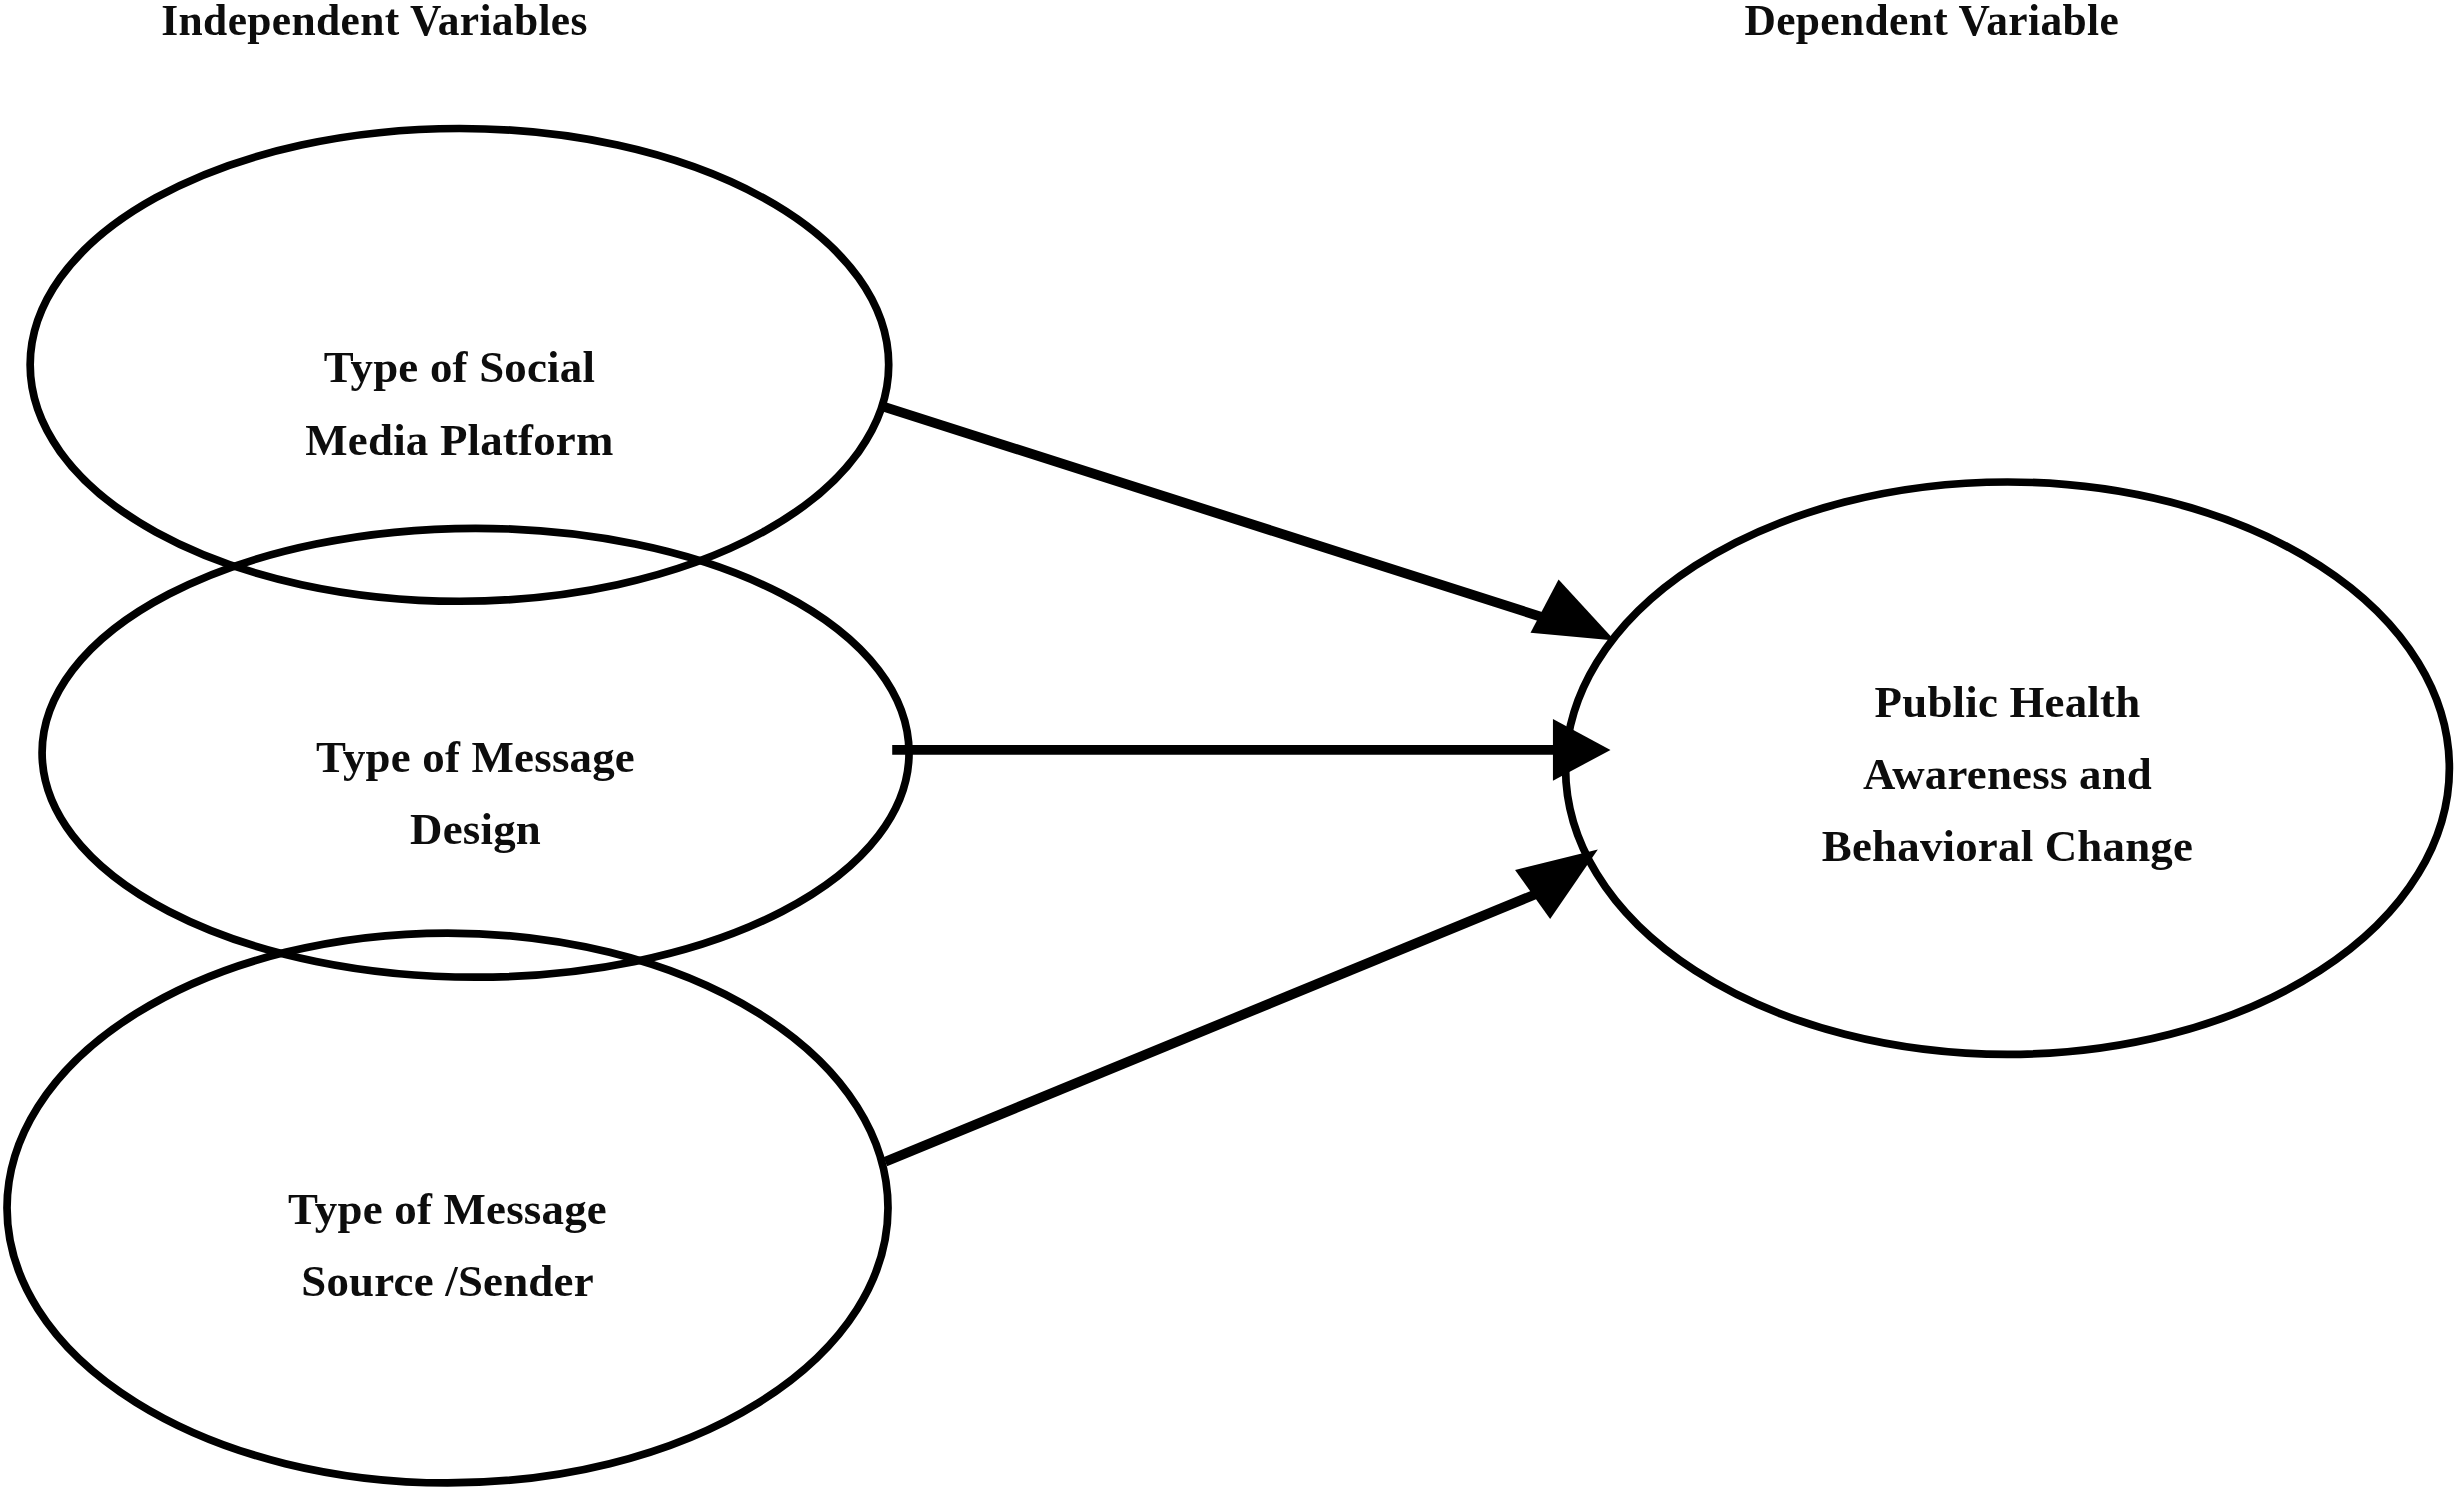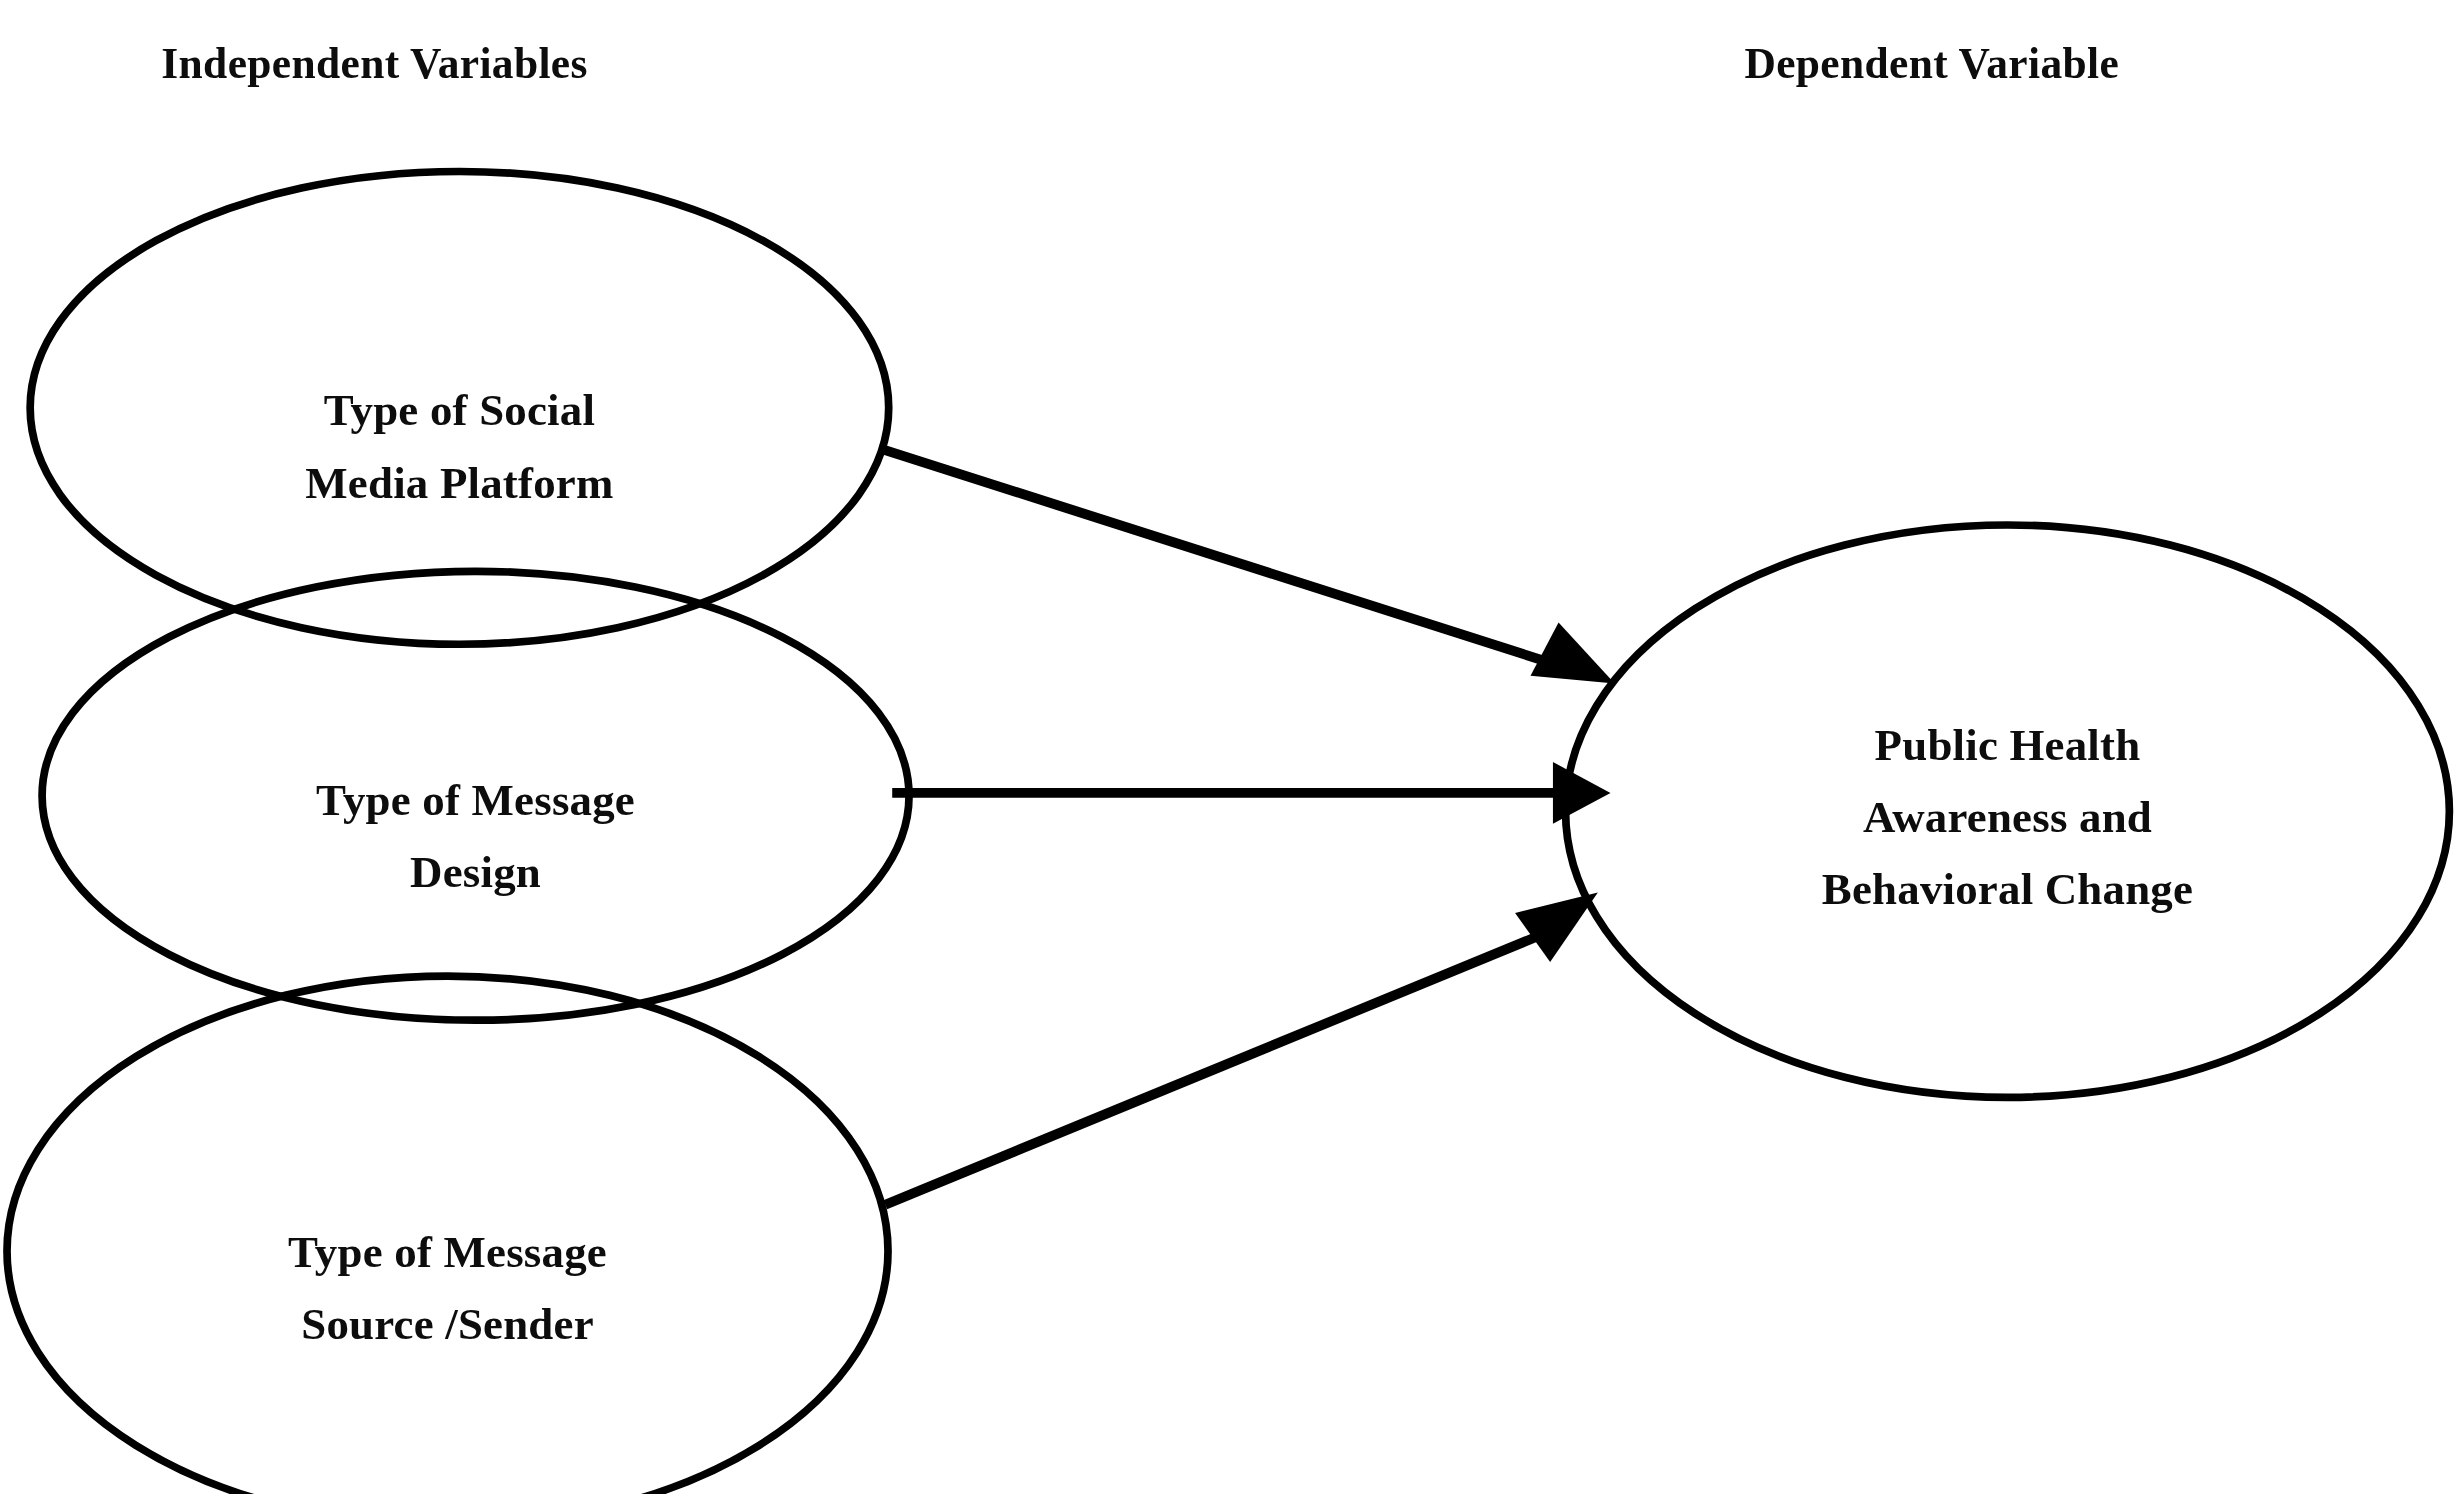--- a/index.html
+++ b/index.html
@@ -11,21 +11,20 @@
     width: 2462px;
     height: 1495px;
     font-family: "Liberation Serif", "DejaVu Serif", serif;
     overflow: hidden;
   }
   #diagram-root {
     position: relative;
     width: 2462px;
     height: 1059px;
     background: #ffffff;
-    margin-top: 43px;
   }
   #diagram-svg {
     position: absolute;
     top: 0;
     left: 0;
     width: 2462px;
     height: 1495px;
     display: block;
   }
   .col-heading {

